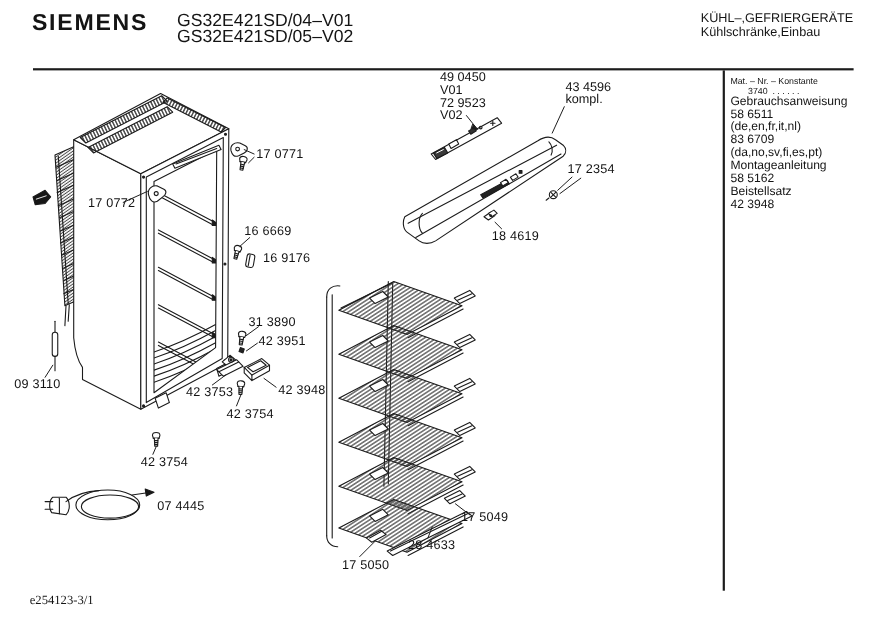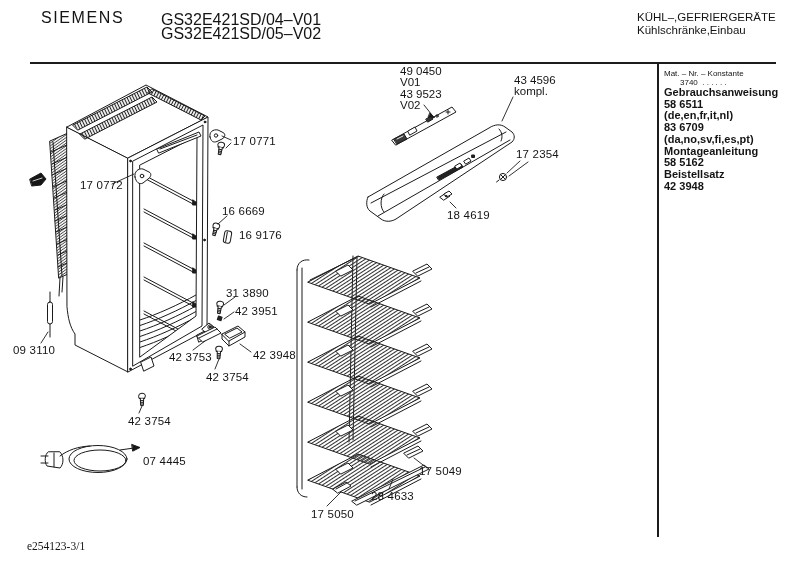--- a/index.html
+++ b/index.html
@@ -1,27 +1,27 @@
 <!DOCTYPE html>
 <html><head>
 <meta charset="utf-8">
 <style>
   html,body{margin:0;padding:0;}
   body{width:800px;height:566px;position:relative;background:#fff;color:#141414;
        font-family:"Liberation Sans", sans-serif;overflow:hidden;}
   .abs{position:absolute;}
-  .brand{left:41px;top:9px;font-size:16px;font-weight:normal;letter-spacing:1.6px;}
+  .brand{left:29px;top:9px;font-size:21px;font-weight:bold;letter-spacing:1.6px;}
   .models{left:161px;top:13px;font-size:16px;line-height:13.5px;white-space:nowrap;}
   .category{left:637px;top:11px;font-size:11.5px;line-height:12.5px;white-space:nowrap;}
   .hrule{left:30px;top:62px;width:746px;height:2px;background:#1c1c1c;}
   .vrule{left:657px;top:64px;width:2px;height:473px;background:#1c1c1c;}
   .titleblock{left:664px;top:69px;width:130px;}
   .tb-small{font-size:8px;line-height:9px;white-space:nowrap;}
   .tb-small2{font-size:8px;line-height:9px;padding-left:16px;white-space:nowrap;}
-  .tb-line{font-size:11px;line-height:11.7px;white-space:nowrap;font-weight:bold;}
+  .tb-line{font-size:11px;line-height:11.7px;white-space:nowrap;}
   .footer{left:27px;top:540px;font-size:11.5px;font-family:Liberation Serif, serif;}
   .plabel{position:absolute;font-size:11.5px;letter-spacing:0.2px;white-space:nowrap;}
   .pstack{position:absolute;font-size:11.5px;line-height:11.3px;white-space:nowrap;}
   svg.art{position:absolute;left:0;top:0;}
 </style>
 </head>
 <body>
 
 <svg class="art" width="800" height="566" viewBox="0 0 800 566">
   <defs>
@@ -305,21 +305,21 @@
 <div class="plabel" style="left:143px;top:455px">07 4445</div>
 <div class="plabel" style="left:516px;top:148px">17 2354</div>
 <div class="plabel" style="left:447px;top:209px">18 4619</div>
 <div class="plabel" style="left:419px;top:465px">17 5049</div>
 <div class="plabel" style="left:371px;top:490px">28 4633</div>
 <div class="plabel" style="left:311px;top:508px">17 5050</div>
 
 <div class="pstack" style="left:400px;top:66px">
   <div>49 0450</div>
   <div>V01</div>
-  <div>43 9523</div>
+  <div>72 9523</div>
   <div>V02</div>
 </div>
 <div class="pstack" style="left:514px;top:75px">
   <div>43 4596</div>
   <div>kompl.</div>
 </div>
 
 <div class="abs footer">e254123-3/1</div>
 
 </body></html>

